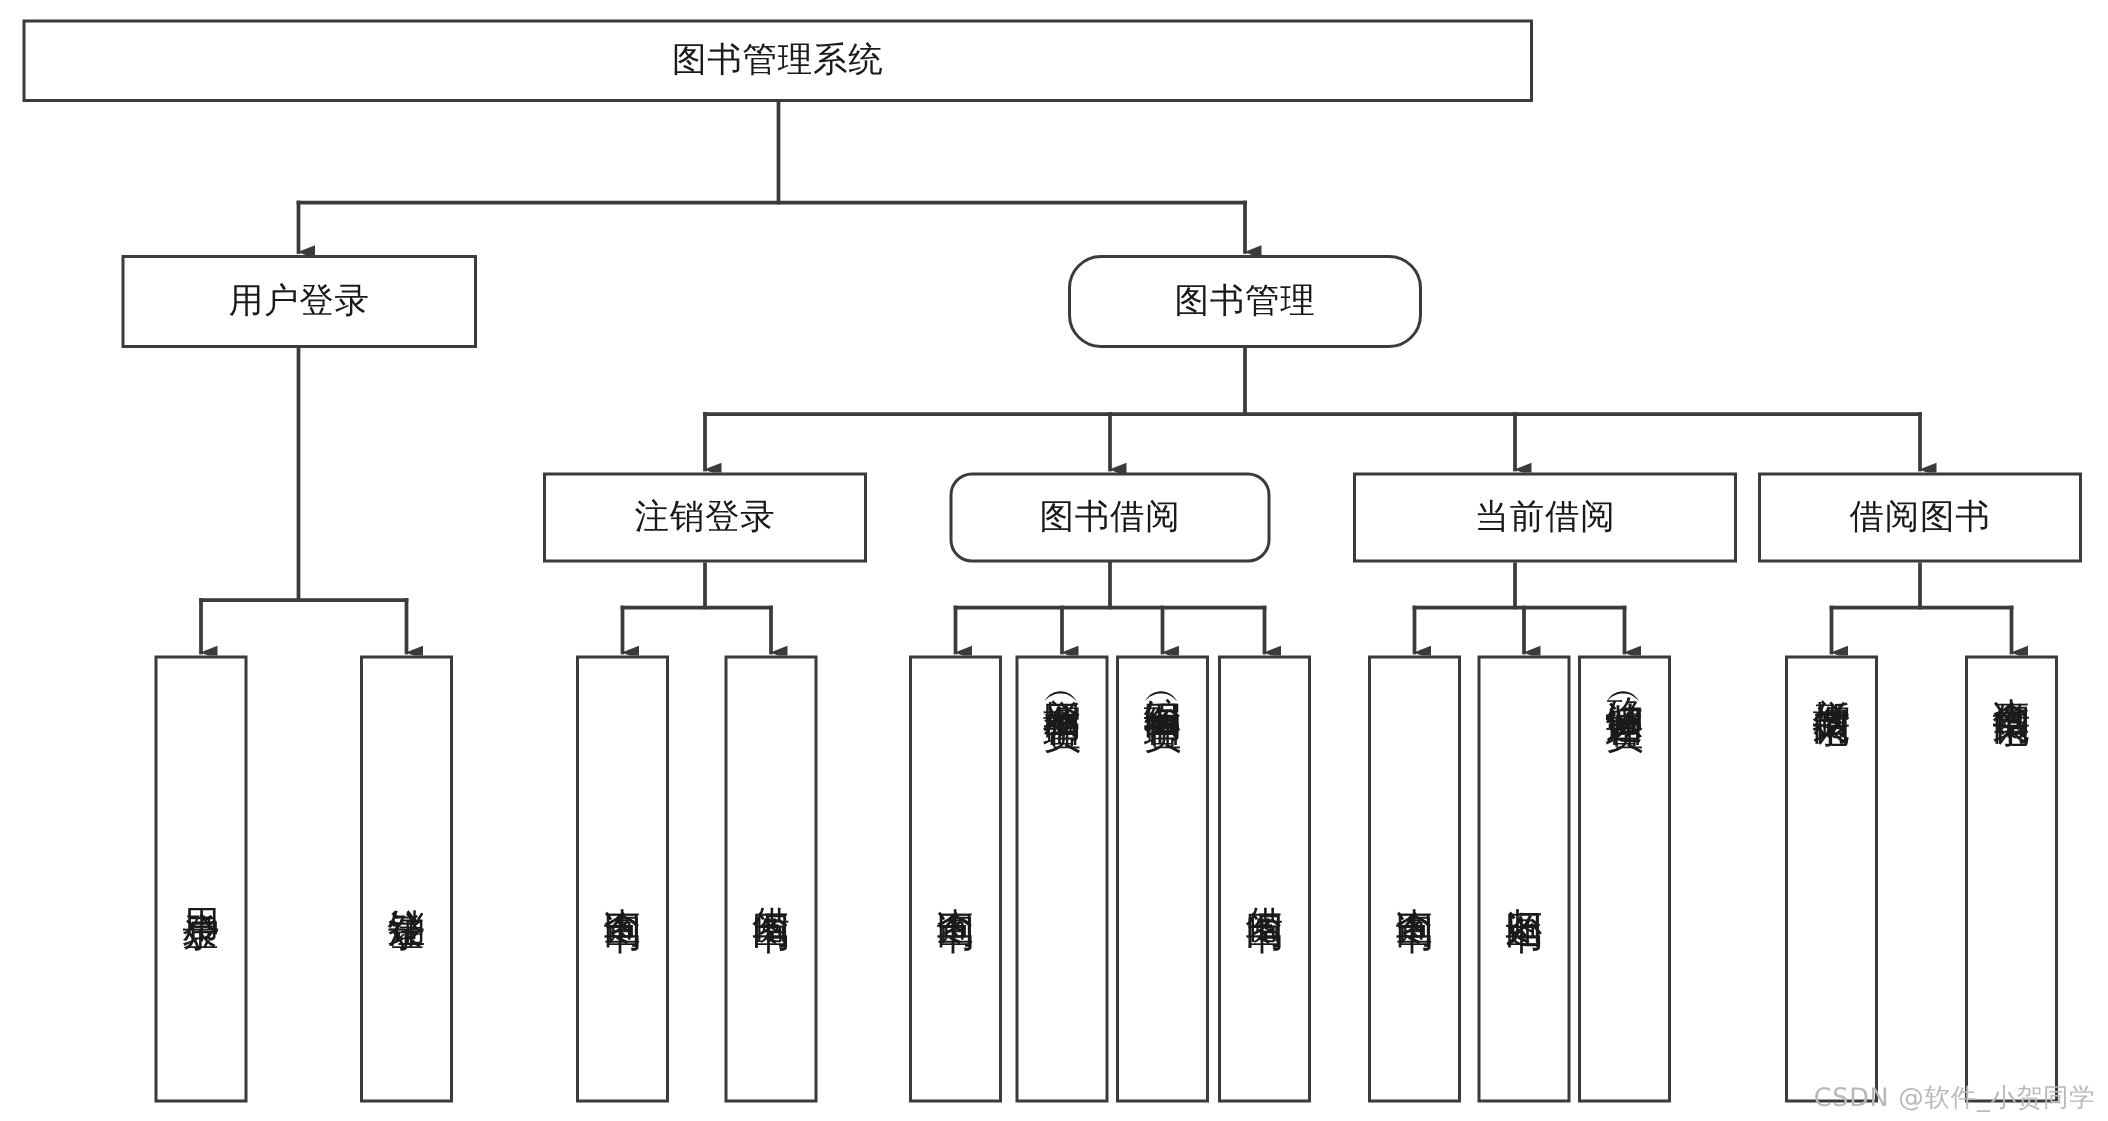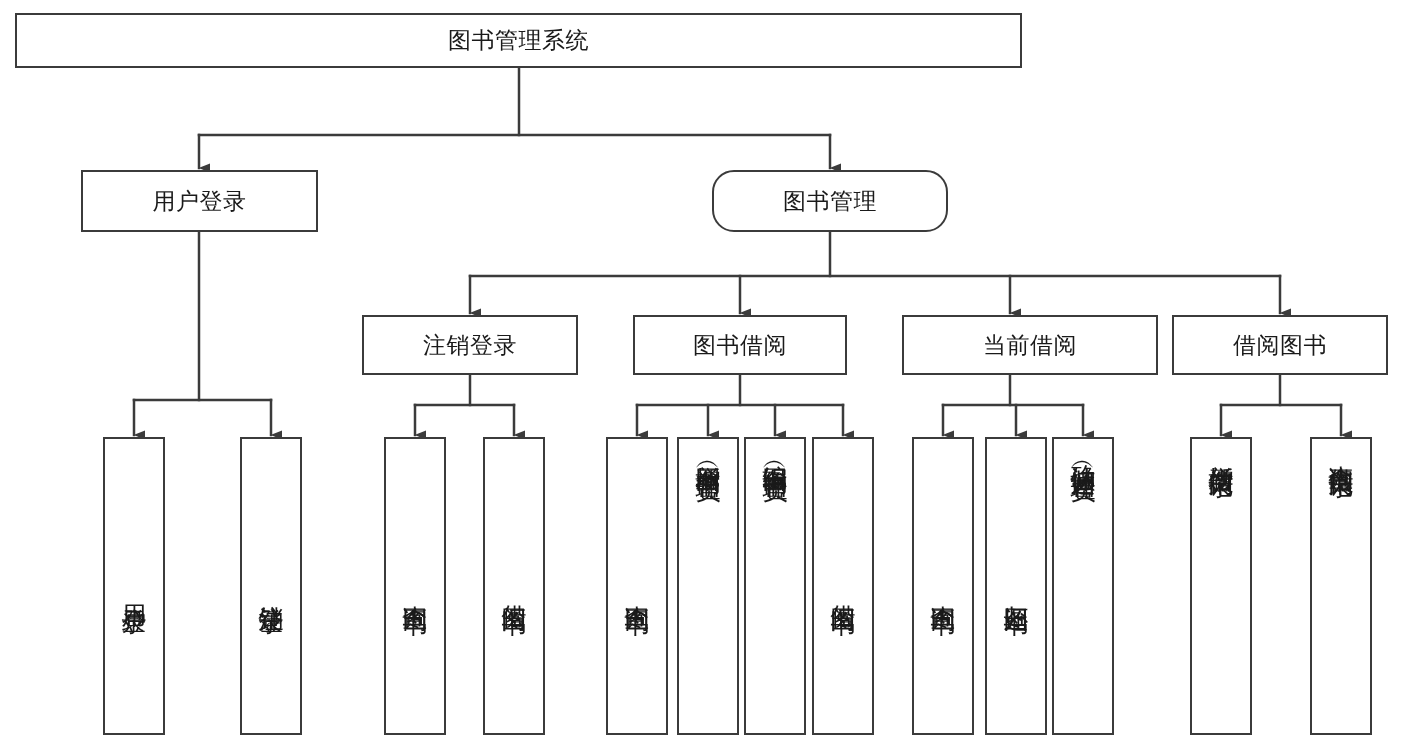--- a/index.html
+++ b/index.html
@@ -125,21 +125,21 @@
       </div>
       <div class="node-box level2-box" style="left: 81px; top: 170px; width: 237px; height: 62px;">
         <span class="node-label">用户登录</span>
       </div>
       <div class="node-box level2-box" style="left: 712px; top: 170px; width: 236px; height: 62px; border-radius: 22px;">
         <span class="node-label">图书管理</span>
       </div>
       <div class="node-box level3-box" style="left: 362px; top: 315px; width: 216px; height: 60px;">
         <span class="node-label">注销登录</span>
       </div>
-      <div class="node-box level3-box" style="left: 633px; top: 315px; width: 214px; height: 60px;">
+      <div class="node-box level3-box" style="left: 633px; top: 315px; width: 214px; height: 60px; border-radius: 15px;">
         <span class="node-label">图书借阅</span>
       </div>
       <div class="node-box level3-box" style="left: 902px; top: 315px; width: 256px; height: 60px;">
         <span class="node-label">当前借阅</span>
       </div>
       <div class="node-box level3-box" style="left: 1172px; top: 315px; width: 216px; height: 60px;">
         <span class="node-label">借阅图书</span>
       </div>
       <div class="node-box vertical leaf-box centered" style="left: 103px; top: 437px; width: 62px; height: 298px;">
         <span class="node-label">用户登录</span>
@@ -175,14 +175,15 @@
         <span class="node-label">确认归还（管理员）</span>
       </div>
       <div class="node-box vertical leaf-box" style="left: 1190px; top: 437px; width: 62px; height: 298px;">
         <span class="node-label">新增借阅记录</span>
       </div>
       <div class="node-box vertical leaf-box" style="left: 1310px; top: 437px; width: 62px; height: 298px;">
         <span class="node-label">查询借阅记录</span>
       </div>
     </div>
 
+  <div class="watermark">CSDN @软件_小贺同学</div>
 
 </div>
 
 </body></html>

